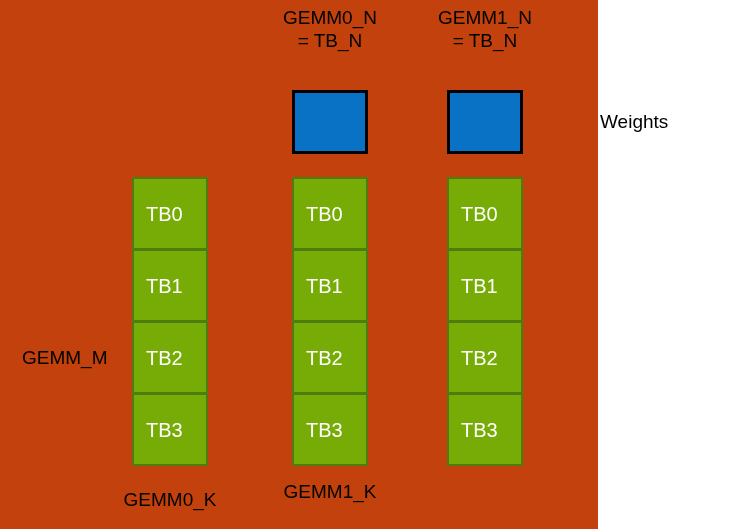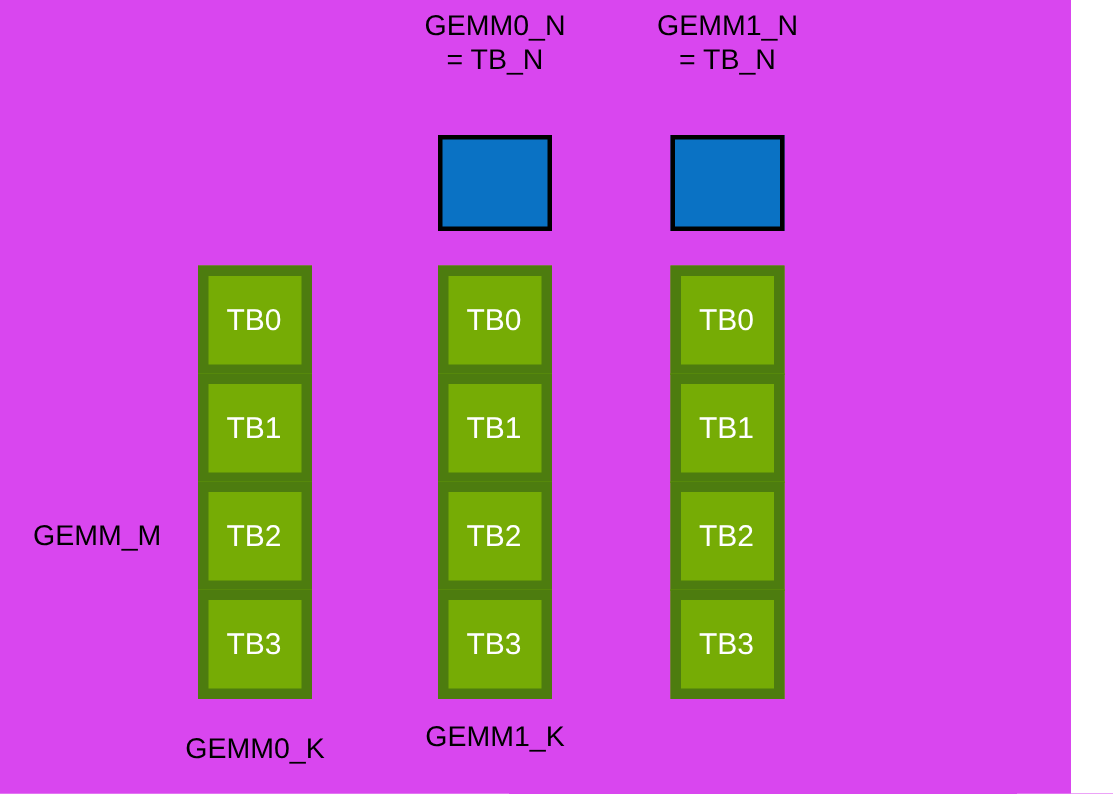--- a/index.html
+++ b/index.html
@@ -8,23 +8,23 @@
   }
   body {
     width: 742px;
     height: 529px;
     background: #ffffff;
     font-family: "Liberation Sans", sans-serif;
     overflow: hidden;
   }
   #canvas {
     position: relative;
-    width: 714px;
+    width: 598px;
     height: 529px;
-    background: #d946ef;
+    background: #c2410c;
   }
 
   
   .col-header {
     position: absolute;
     width: 160px;
     text-align: center;
     color: #000000;
     font-size: 19px;
     line-height: 23px;
@@ -46,21 +46,21 @@
   .act-col {
     position: absolute;
     width: 76px;
   }
   .act-cell {
     position: relative;
     box-sizing: border-box;
     width: 76px;
     height: 73px;
     background: #76AC05;
-    border: 7px solid #4d7c0f;
+    border: 2px solid #4d7c0f;
     margin-bottom: -1px;
   }
   .act-cell .cell-text {
     position: absolute;
     left: 12px;
     top: 50%;
     transform: translateY(-50%);
     color: #ffffff;
     font-size: 20px;
     line-height: 22px;
@@ -154,20 +154,21 @@
       <span class="cell-text">TB1</span>
     </div>
     <div class="act-cell">
       <span class="cell-text">TB2</span>
     </div>
     <div class="act-cell">
       <span class="cell-text">TB3</span>
     </div>
   </div>
 
+  <div class="side-label" style="left:600px; top:110px;">Weights</div>
 
 
   <div class="left-label" style="left:22px; top:309px;">GEMM_M</div>
 
   <div class="bottom-label" style="left:90px; top:488px;">GEMM0_K</div>
 
   <div class="bottom-label" style="left:250px; top:480px;">GEMM1_K</div>
 
 </div>
 

